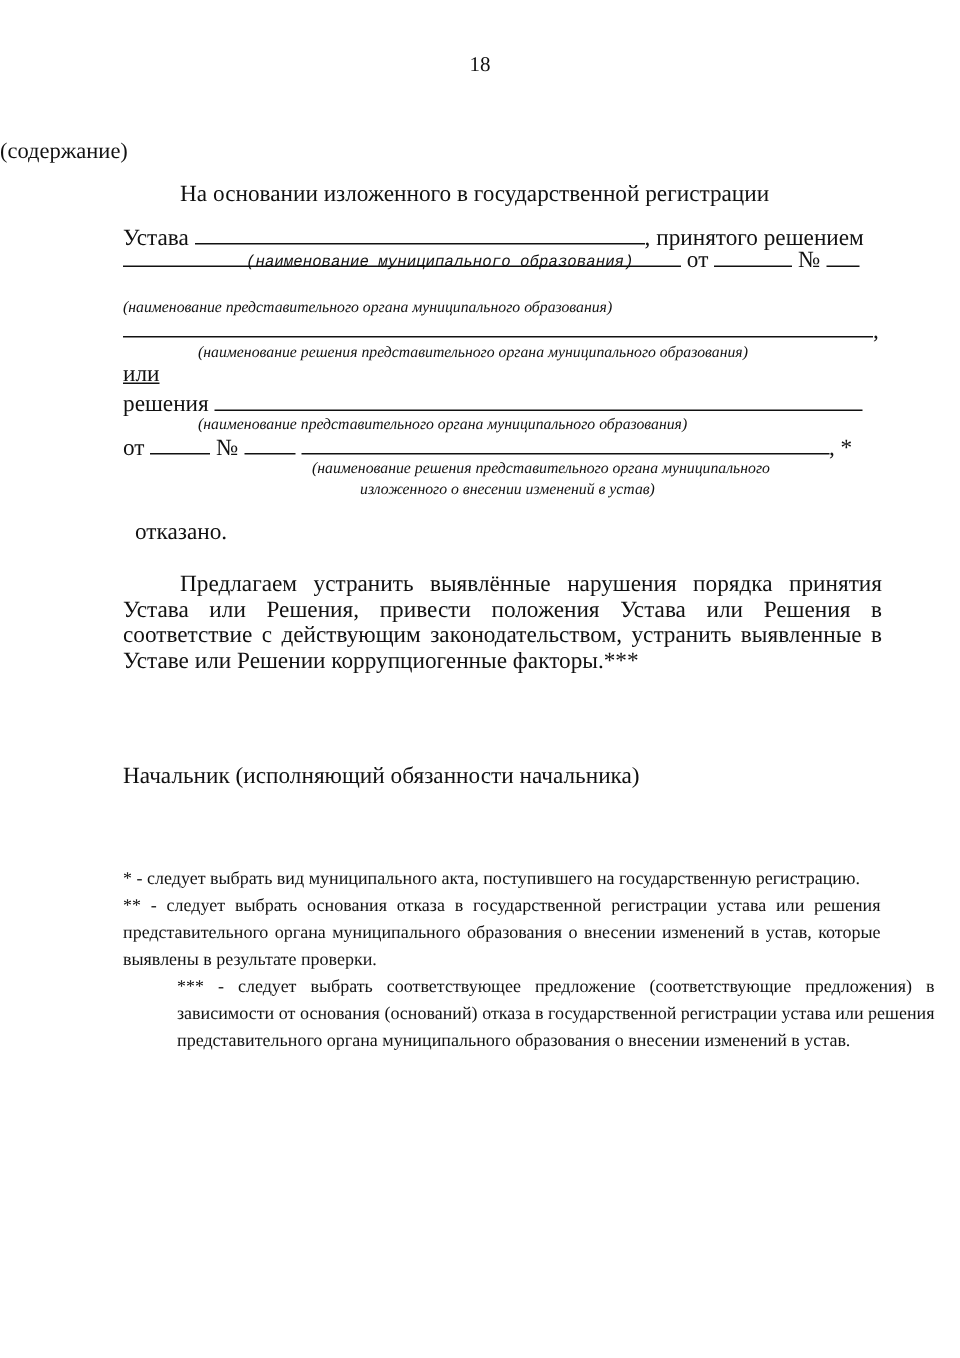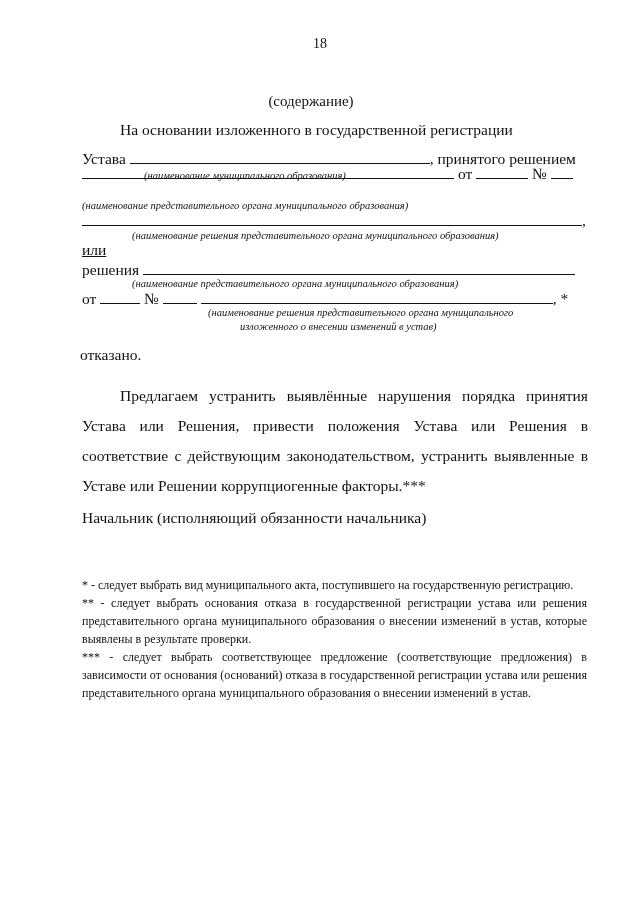--- a/index.html
+++ b/index.html
@@ -3,48 +3,48 @@
   <meta charset="utf-8">
   <style>
     html, body { margin: 0; padding: 0; background: #ffffff; }
     body {
       width: 640px; height: 905px; position: relative; overflow: hidden;
       font-family: "Liberation Serif", "DejaVu Serif", serif;
       color: #111111;
     }
     .abs { position: absolute; white-space: nowrap; }
     .page-num { left: 0; width: 640px; text-align: center; top: 36px; font-size: 14px; }
-    .subtitle { left: 0; width: 622px; text-align: center; top: 93px; font-size: 15px; }
+    .subtitle { left: 0; width: 622px; text-align: left; top: 93px; font-size: 15px; }
     .main { font-size: 15.5px; line-height: 19px; }
     .cap { font-size: 10.5px; font-style: italic; line-height: 13px; }
     .blank { display: inline-block; border-bottom: 1px solid #111; height: 13px; vertical-align: baseline; }
     .para {
       position: absolute; left: 82px; width: 506px; top: 381px;
-      font-size: 15.5px; line-height: 30px; text-align: justify;
+      font-size: 15.5px; line-height: 17px; text-align: justify;
       text-indent: 38px;
     }
     .foot {
       position: absolute; left: 82px; width: 505px;
       font-size: 12px; line-height: 18px; text-align: justify;
       font-family: "Liberation Serif", serif;
     }
   </style>
 </head>
 <body>
 
 <div class="abs page-num">18</div>
 <div class="abs subtitle">(содержание)</div>
 
 <div class="abs main" style="left:120px; top:120px;">На основании изложенного в государственной регистрации</div>
 
 <div class="abs main" style="left:82px; top:149px;">
   <span>Устава</span>
   <span class="blank" style="width:300px;"></span><span>, принятого решением</span>
 </div>
-<div class="abs cap" style="left:144px; top:169px;">(наименование муниципального образования)</div>
+<div class="abs cap" style="left:164px; top:169px;font-family:Liberation Mono, monospace;">(наименование муниципального образования)</div>
 
 <div class="abs main" style="left:82px; top:164px;">
   <span class="blank" style="width:372px;"></span>
   <span>от</span>
   <span class="blank" style="width:52px;"></span>
   <span>№</span>
   <span class="blank" style="width:22px;"></span>
 </div>
 <div class="abs cap" style="left:82px; top:199px;">(наименование представительного органа муниципального образования)</div>
 
@@ -64,21 +64,21 @@
 <div class="abs main" style="left:82px; top:289px;">
   <span>от</span>
   <span class="blank" style="width:40px;"></span>
   <span>№</span>
   <span class="blank" style="width:34px;"></span>
   <span class="blank" style="width:352px;"></span><span>, *</span>
 </div>
 <div class="abs cap" style="left:208px; top:306px;">(наименование решения представительного органа муниципального</div>
 <div class="abs cap" style="left:240px; top:320px;">изложенного о внесении изменений в устав)</div>
 
-<div class="abs main" style="left:80px; top:345px;">отказано.</div>
+<div class="abs main" style="left:90px; top:345px;">отказано.</div>
 
 <div class="para">Предлагаем устранить выявлённые нарушения порядка принятия Устава или Решения, привести положения Устава или Решения в соответствие с действующим законодательством, устранить выявленные в Уставе или Решении коррупциогенные факторы.***</div>
 
 <div class="abs main" style="left:82px; top:508px;">Начальник (исполняющий обязанности начальника)</div>
 
 <div class="foot" style="top:576px;">* - следует выбрать вид муниципального акта, поступившего на государственную регистрацию.</div>
 <div class="foot" style="top:594px;">** - следует выбрать основания отказа в государственной регистрации устава или решения представительного органа муниципального образования о внесении изменений в устав, которые выявлены в результате проверки.</div>
-<div class="foot" style="top:648px;">*** - следует выбрать соответствующее предложение (соответствующие предложения) в зависимости от основания (оснований) отказа в государственной регистрации устава или решения представительного органа муниципального образования о внесении изменений в устав.</div>
+<div class="foot" style="top:648px;margin-left:36px;">*** - следует выбрать соответствующее предложение (соответствующие предложения) в зависимости от основания (оснований) отказа в государственной регистрации устава или решения представительного органа муниципального образования о внесении изменений в устав.</div>
 
 </body></html>

